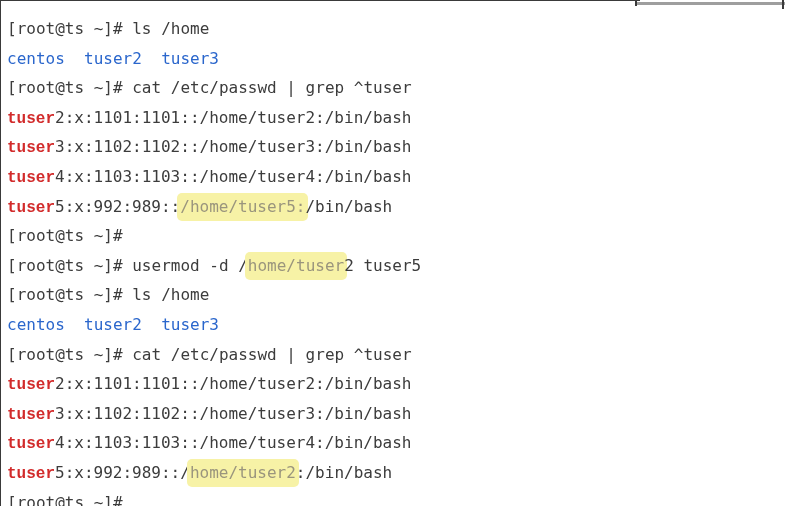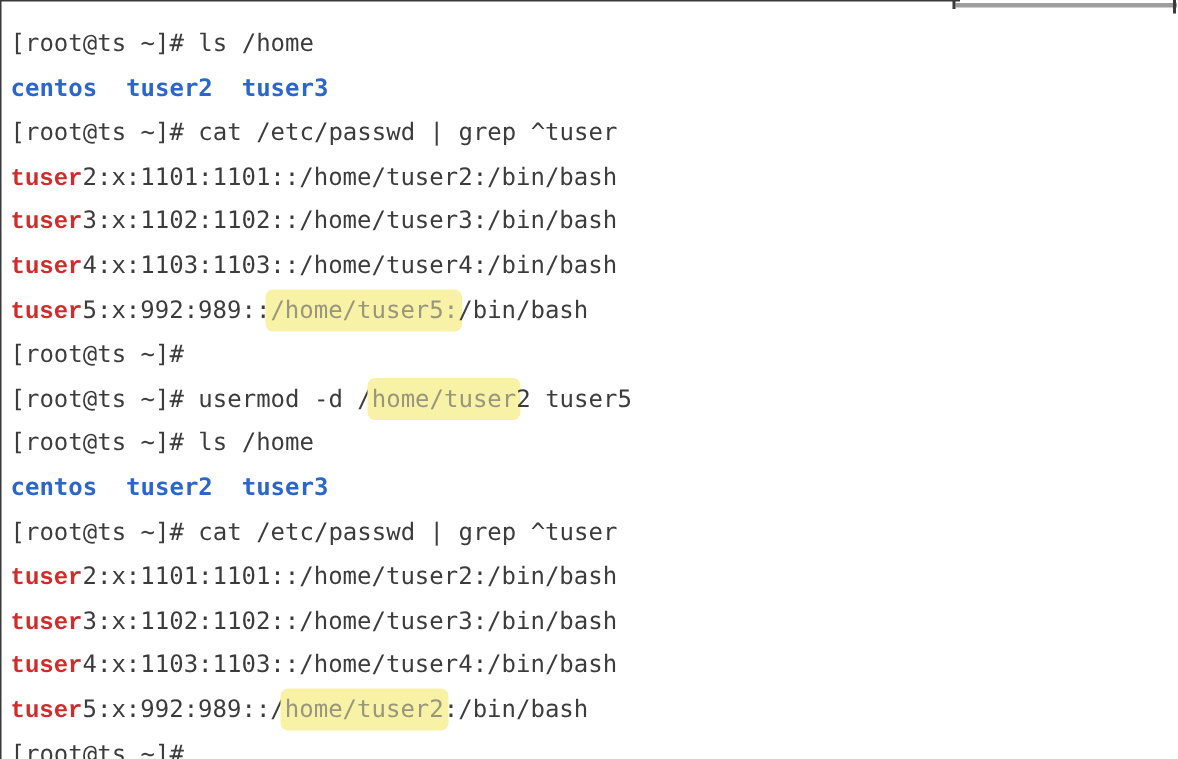--- a/index.html
+++ b/index.html
@@ -21,21 +21,21 @@
     margin: 0;
     padding: 2px 0 0 7px;
     font-family: "DejaVu Sans Mono", "Liberation Mono", monospace;
     font-size: 16px;
     line-height: 29.6px;
     white-space: pre;
     color: var(--foreground, #3c3c3c);
   }
   .line { height: 29.6px; }
   .s-fg   { color: var(--foreground, #3c3c3c); }
-  .s-blue { color: var(--directory-blue, #2a66cc); font-weight: bold; }
+  .s-blue { color: var(--directory-blue, #2a66cc); }
   .s-red  { color: var(--match-red, #d22b2b); font-weight: bold; font-family: Liberation Mono, monospace; }
   .s-hl   {
     color: var(--highlight-fg, #9a957d);
     background: var(--highlight-bg, #f7f2a6);
     padding: 4px 3px 5px 3px;
     margin: 4px -3px;
     border-radius: 5px;
     text-align: center;
   }
   

